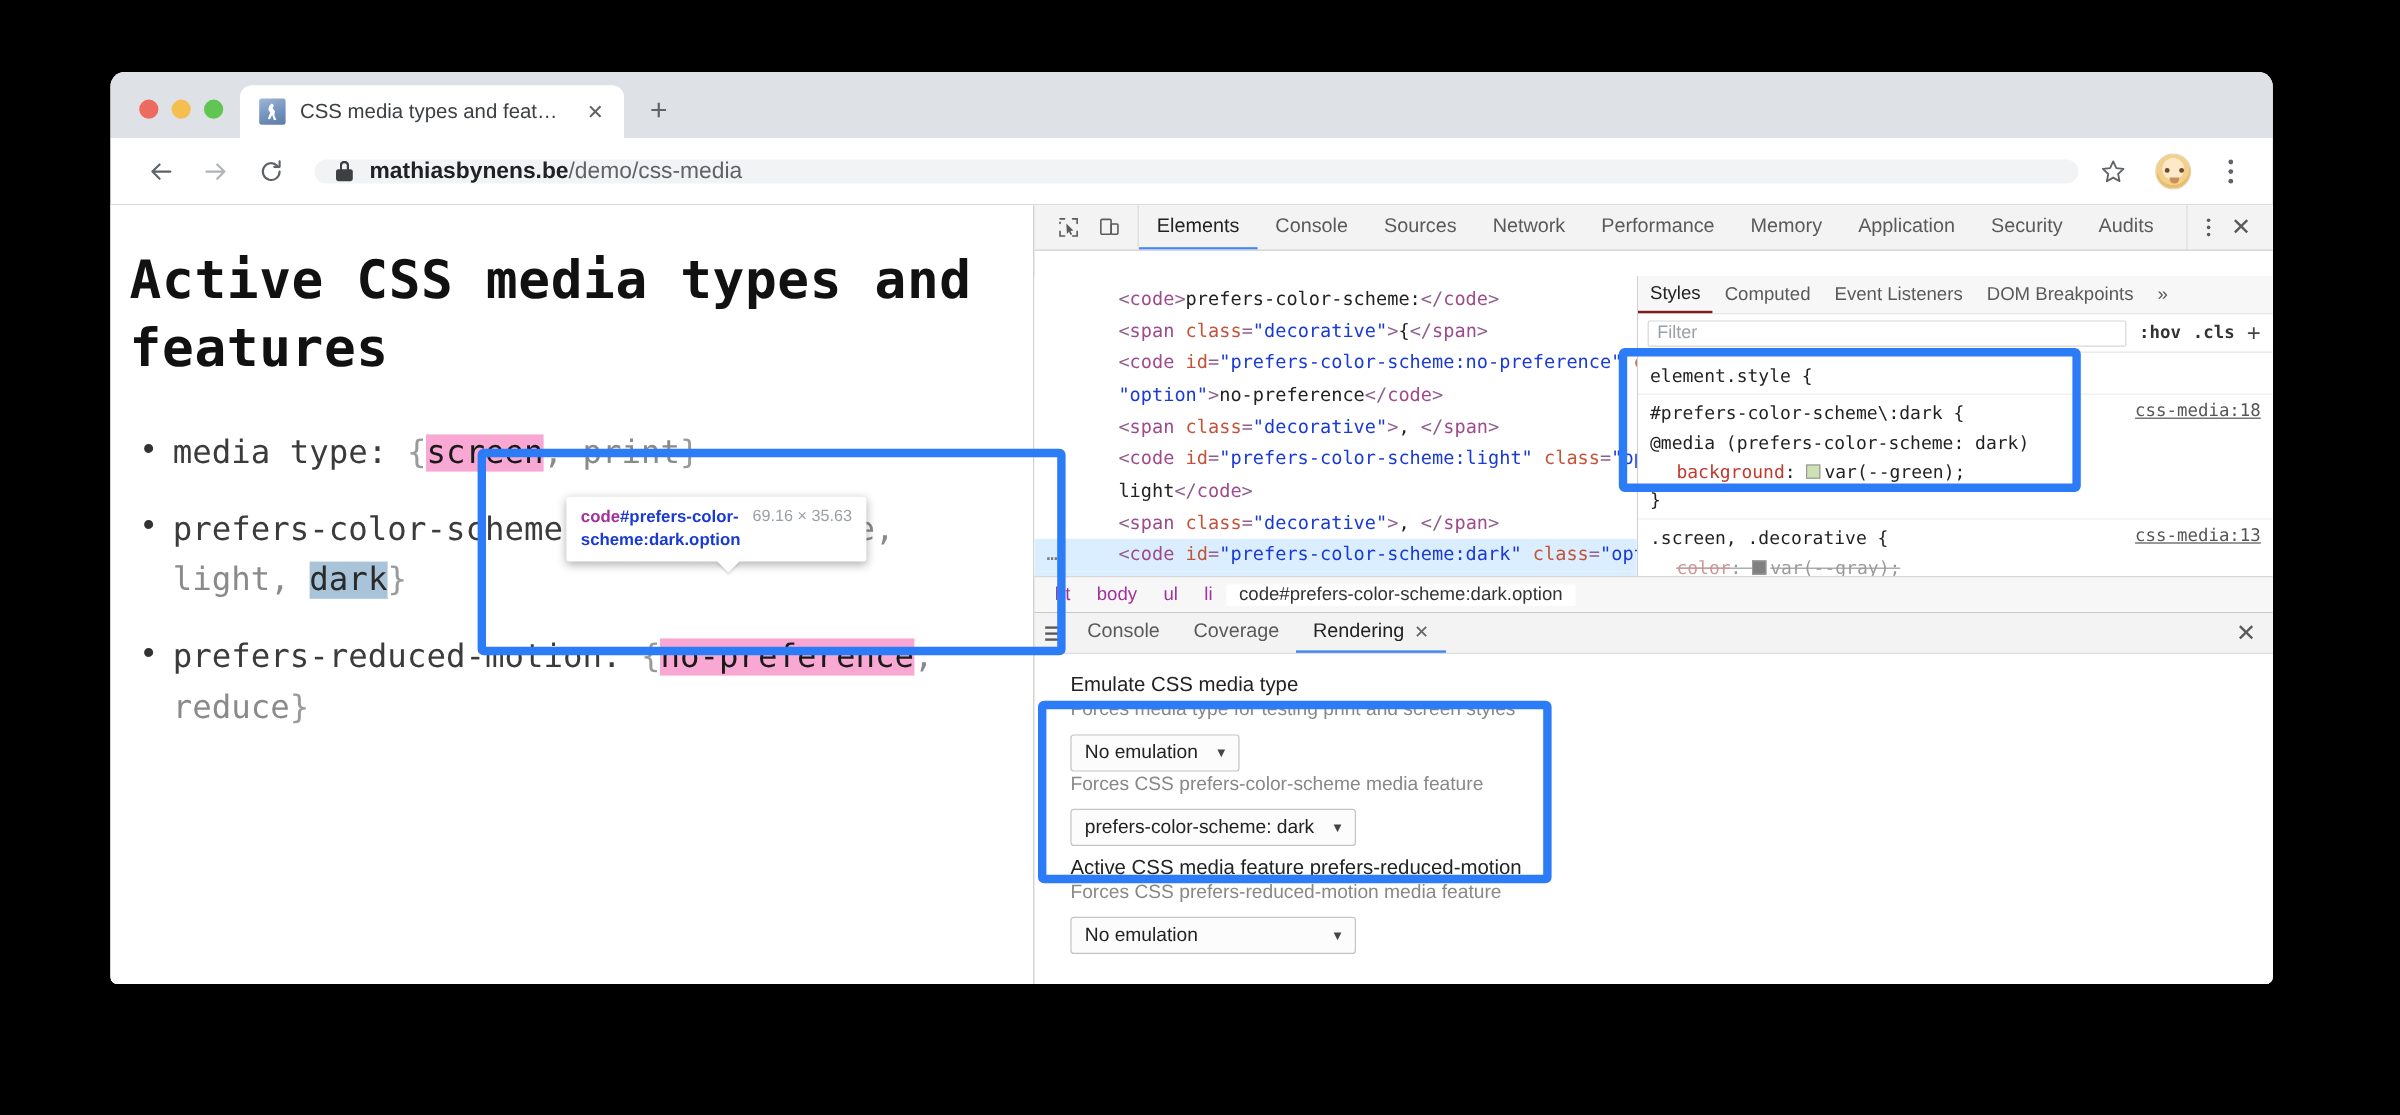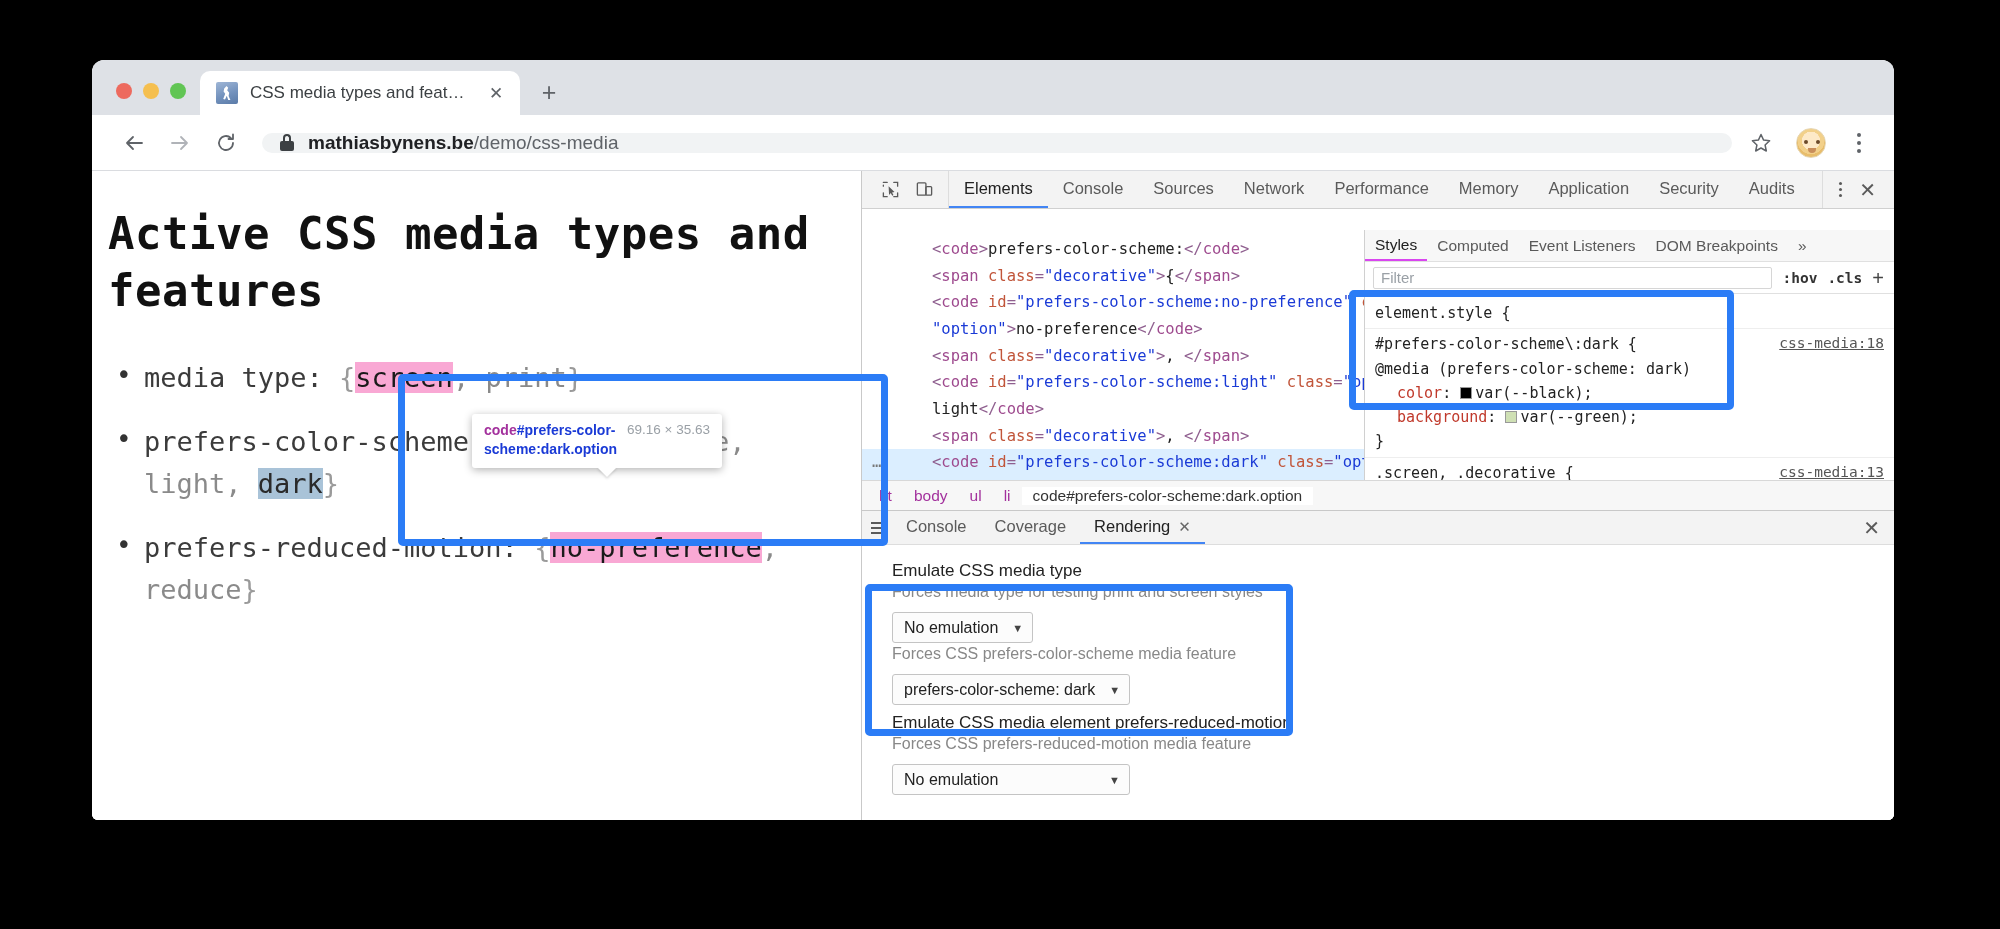--- a/index.html
+++ b/index.html
@@ -225,21 +225,21 @@
     display: flex; flex-direction: column;
     background: #fff; min-height: 0;
   }
   .styles-tabs {
     height: 32px; display: flex; align-items: stretch;
     font-size: 15.5px; color: #5a5a5a;
     border-bottom: 1px solid #e0e0e0;
     background: #f7f7f7;
   }
   .st-tab { padding: 0 10px; display: flex; align-items: center; white-space: nowrap; }
-  .st-tab.active { color: #222; border-bottom: 2px solid #d946ef; }
+  .st-tab.active { color: #222; border-bottom: 2px solid #7f1d1d; }
   .st-more { padding: 0 10px; display: flex; align-items: center; color: #5a5a5a; }
   .styles-filter {
     height: 32px; display: flex; align-items: center;
     border-bottom: 1px solid #e0e0e0;
     padding: 0 8px; gap: 10px; background: #fff;
   }
   .filter-input {
     flex: 1; height: 22px; border: 1px solid #d6d6d6; border-radius: 2px;
     background: #fff; color: #9aa0a6; font-size: 15px;
     padding: 0 7px; display: flex; align-items: center;
@@ -469,21 +469,20 @@
                 <div class="styles-content">
 
                   <div class="rule">
                     <div class="sel">element.style {</div>
                   </div>
 
                   <div class="rule">
                     <span class="origin">css-media:18</span>
                     <div class="sel">#prefers-color-scheme\:dark {</div>
                     <div class="sel">@media (prefers-color-scheme: dark)</div>
-                    <div class="prop"><span class="p-name">color</span><span class="p-val">: </span><span class="swatch sw-black"></span><span class="p-val">var(--black)</span><span class="p-val">;</span></div>
                     <div class="prop"><span class="p-name">background</span><span class="p-val">: </span><span class="swatch sw-green"></span><span class="p-val">var(--green)</span><span class="p-val">;</span></div>
                     <div class="sel">}</div>
                   </div>
 
                   <div class="rule">
                     <span class="origin">css-media:13</span>
                     <div class="sel">.screen, .decorative {</div>
                     <div class="prop struck"><span class="p-name">color</span><span>: </span><span class="swatch sw-gray"></span><span>var(--gray)</span><span>;</span></div>
 
                   </div>
@@ -528,21 +527,21 @@
                     <span>No emulation</span>
                     <span class="caret">▼</span>
                   </div>
 
                 <div class="setting-sub">Forces CSS prefers-color-scheme media feature</div>
                 <div class="select">
                     <span>prefers-color-scheme: dark</span>
                     <span class="caret">▼</span>
                   </div>
 
-                <div class="setting-title">Emulate CSS media element prefers-reduced-motion</div>
+                <div class="setting-title">Active CSS media feature prefers-reduced-motion</div>
                 <div class="setting-sub">Forces CSS prefers-reduced-motion media feature</div>
                 <div class="select wide">
                     <span>No emulation</span>
                     <span class="caret">▼</span>
                   </div>
               </div>
             </div>
 
           </div>
         </div>

